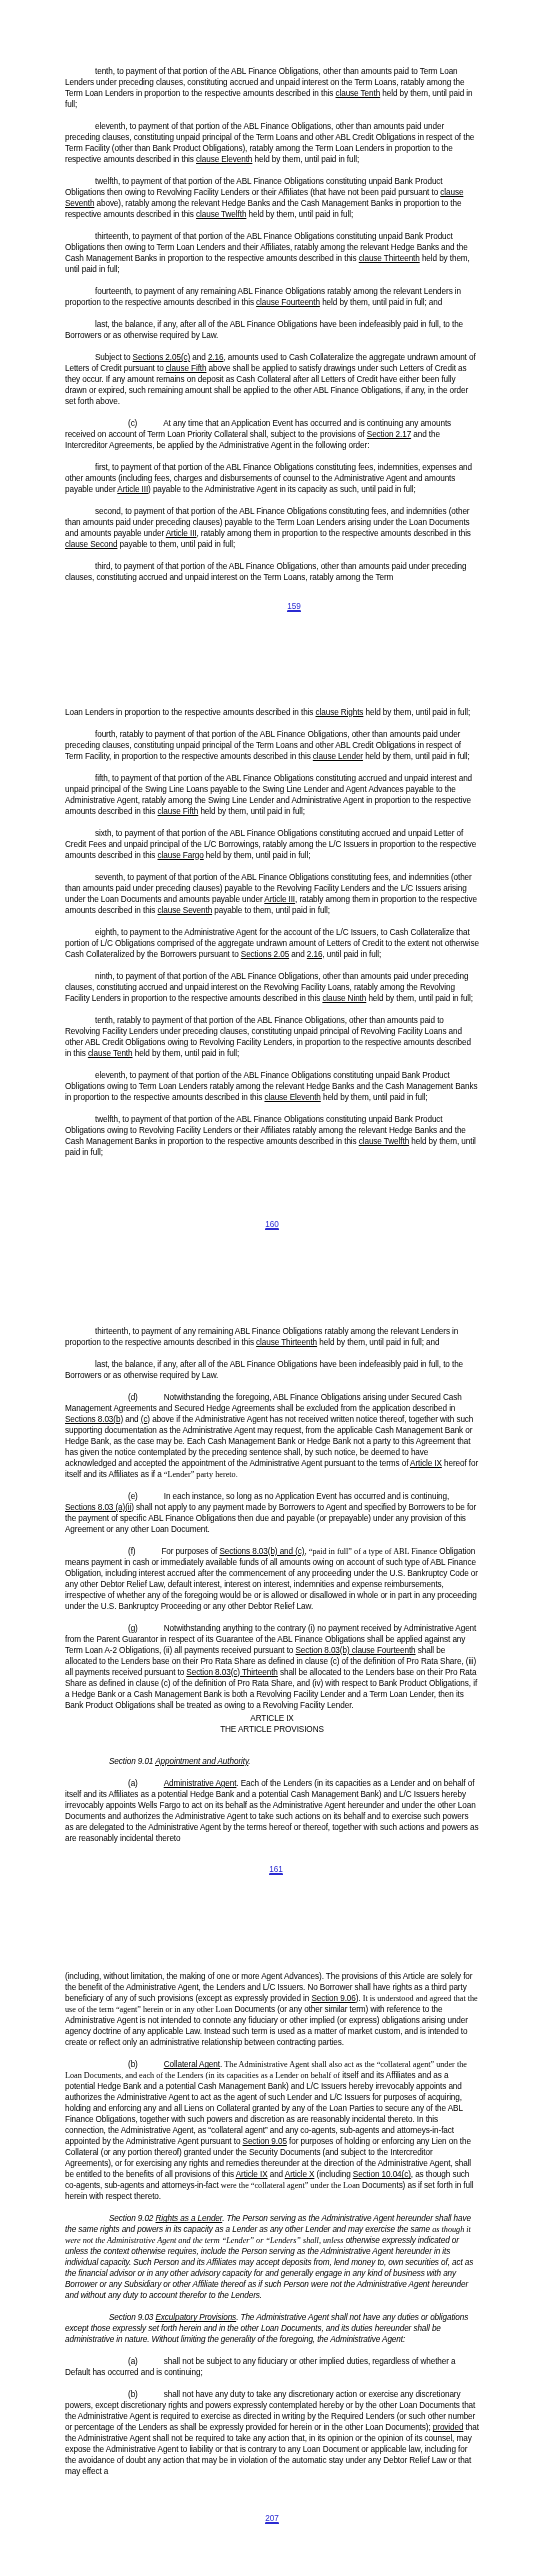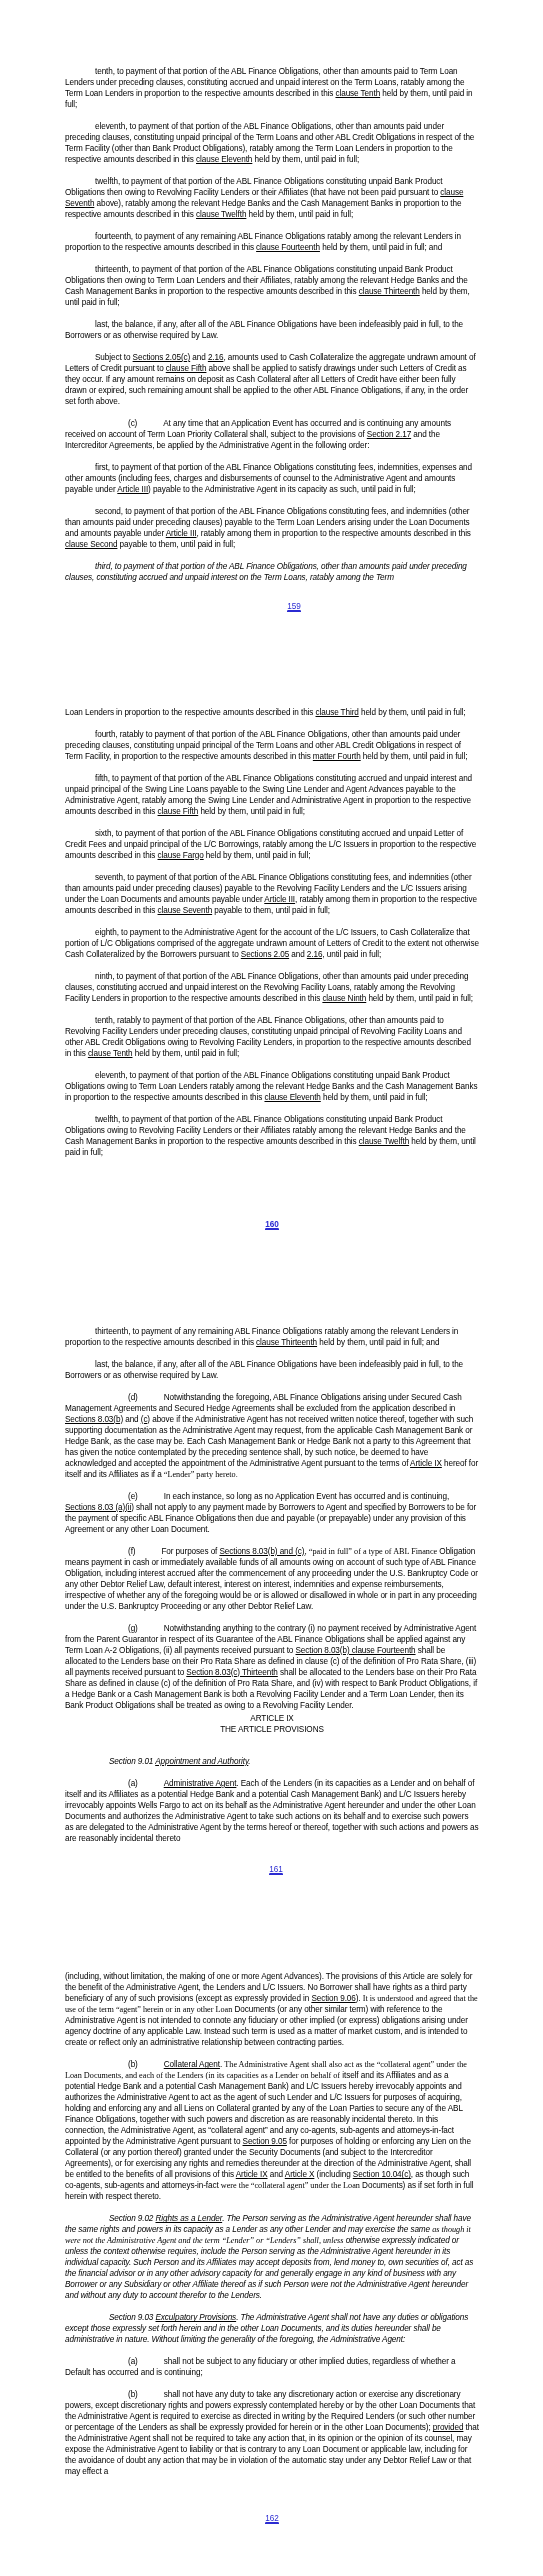--- a/index.html
+++ b/index.html
@@ -23,46 +23,46 @@
   .plink { text-decoration:underline; border-bottom:0.5px solid; cursor:pointer; }
 </style>
 </head>
 <body>
 
 <div class="doc">
 
   <p class="clause">tenth, to payment of that portion of the ABL Finance Obligations, other than amounts paid to Term Loan Lenders under preceding clauses, constituting accrued and unpaid interest on the Term Loans, ratably among the Term Loan Lenders in proportion to the respective amounts described in this <u>clause Tenth</u> held by them, until paid in full;</p>
   <p class="clause">eleventh, to payment of that portion of the ABL Finance Obligations, other than amounts paid under preceding clauses, constituting unpaid principal of the Term Loans and other ABL Credit Obligations in respect of the Term Facility (other than Bank Product Obligations), ratably among the Term Loan Lenders in proportion to the respective amounts described in this <u>clause Eleventh</u> held by them, until paid in full;</p>
   <p class="clause">twelfth, to payment of that portion of the ABL Finance Obligations constituting unpaid Bank Product Obligations then owing to Revolving Facility Lenders or their Affiliates (that have not been paid pursuant to <u>clause Seventh</u> above), ratably among the relevant Hedge Banks and the Cash Management Banks in proportion to the respective amounts described in this <u>clause Twelfth</u> held by them, until paid in full;</p>
+  <p class="clause">thirteenth, to payment of that portion of the ABL Finance Obligations constituting unpaid Bank Product Obligations then owing to Term Loan Lenders and their Affiliates, ratably among the relevant Hedge Banks and the Cash Management Banks in proportion to the respective amounts described in this <u>clause Thirteenth</u> held by them, until paid in full;</p>
   <p class="clause">fourteenth, to payment of any remaining ABL Finance Obligations ratably among the relevant Lenders in proportion to the respective amounts described in this <u>clause Fourteenth</u> held by them, until paid in full; and</p>
-  <p class="clause">thirteenth, to payment of that portion of the ABL Finance Obligations constituting unpaid Bank Product Obligations then owing to Term Loan Lenders and their Affiliates, ratably among the relevant Hedge Banks and the Cash Management Banks in proportion to the respective amounts described in this <u>clause Thirteenth</u> held by them, until paid in full;</p>
   <p class="clause">last, the balance, if any, after all of the ABL Finance Obligations have been indefeasibly paid in full, to the Borrowers or as otherwise required by Law.</p>
   <p class="clause">Subject to <u>Sections 2.05(c)</u> and <u>2.16</u>, amounts used to Cash Collateralize the aggregate undrawn amount of Letters of Credit pursuant to <u>clause Fifth</u> above shall be applied to satisfy drawings under such Letters of Credit as they occur.  If any amount remains on deposit as Cash Collateral after all Letters of Credit have either been fully drawn or expired, such remaining amount shall be applied to the other ABL Finance Obligations, if any, in the order set forth above.</p>
   <p class="lett">(c)<tb></tb>At any time that an Application Event has occurred and is continuing any amounts received on account of Term Loan Priority Collateral shall, subject to the provisions of <u>Section 2.17</u> and the Intercreditor Agreements, be applied by the Administrative Agent in the following order:</p>
   <p class="clause">first, to payment of that portion of the ABL Finance Obligations constituting fees, indemnities, expenses and other amounts (including fees, charges and disbursements of counsel to the Administrative Agent and amounts payable under <u>Article III</u>) payable to the Administrative Agent in its capacity as such, until paid in full;</p>
   <p class="clause">second, to payment of that portion of the ABL Finance Obligations constituting fees, and indemnities (other than amounts paid under preceding clauses) payable to the Term Loan Lenders arising under the Loan Documents and amounts payable under <u>Article III</u>, ratably among them in proportion to the respective amounts described in this <u>clause Second</u> payable to them, until paid in full;</p>
-  <p class="clause" style="margin-bottom:0;font-style:italic;">third, to payment of that portion of the ABL Finance Obligations, other than amounts paid under preceding clauses, constituting accrued and unpaid interest on the Term Loans, ratably among the Term</p>
+  <p class="clause" style="margin-bottom:0;">third, to payment of that portion of the ABL Finance Obligations, other than amounts paid under preceding clauses, constituting accrued and unpaid interest on the Term Loans, ratably among the Term</p>
 
   <div class="pagenum" style="margin:17.5px 0 95px 0;">
     <a class="plink" style="color: rgb(43, 43, 210); margin-left: 44px;">159</a>
   </div>
 
-  <p class="cont">Loan Lenders in proportion to the respective amounts described in this <u>clause Third</u> held by them, until paid in full;</p>
-  <p class="clause">fourth, ratably to payment of that portion of the ABL Finance Obligations, other than amounts paid under preceding clauses, constituting unpaid principal of the Term Loans and other ABL Credit Obligations in respect of Term Facility, in proportion to the respective amounts described in this <u>matter Fourth</u> held by them, until paid in full;</p>
+  <p class="cont">Loan Lenders in proportion to the respective amounts described in this <u>clause Rights</u> held by them, until paid in full;</p>
+  <p class="clause">fourth, ratably to payment of that portion of the ABL Finance Obligations, other than amounts paid under preceding clauses, constituting unpaid principal of the Term Loans and other ABL Credit Obligations in respect of Term Facility, in proportion to the respective amounts described in this <u>clause Lender</u> held by them, until paid in full;</p>
   <p class="clause">fifth, to payment of that portion of the ABL Finance Obligations constituting accrued and unpaid interest and unpaid principal of the Swing Line Loans payable to the Swing Line Lender and Agent Advances payable to the Administrative Agent, ratably among the Swing Line Lender and Administrative Agent in proportion to the respective amounts described in this <u>clause Fifth</u> held by them, until paid in full;</p>
   <p class="clause">sixth, to payment of that portion of the ABL Finance Obligations constituting accrued and unpaid Letter of Credit Fees and unpaid principal of the L/C Borrowings, ratably among the L/C Issuers in proportion to the respective amounts described in this <u>clause Fargo</u> held by them, until paid in full;</p>
   <p class="clause">seventh, to payment of that portion of the ABL Finance Obligations constituting fees, and indemnities (other than amounts paid under preceding clauses) payable to the Revolving Facility Lenders and the L/C Issuers arising under the Loan Documents and amounts payable under <u>Article III</u>, ratably among them in proportion to the respective amounts described in this <u>clause Seventh</u> payable to them, until paid in full;</p>
   <p class="clause">eighth, to payment to the Administrative Agent for the account of the L/C Issuers, to Cash Collateralize that portion of L/C Obligations comprised of the aggregate undrawn amount of Letters of Credit to the extent not otherwise Cash Collateralized by the Borrowers pursuant to <u>Sections 2.05</u> and <u>2.16,</u> until paid in full;</p>
   <p class="clause">ninth, to payment of that portion of the ABL Finance Obligations, other than amounts paid under preceding clauses, constituting accrued and unpaid interest on the Revolving Facility Loans, ratably among the Revolving Facility Lenders in proportion to the respective amounts described in this <u>clause Ninth</u> held by them, until paid in full;</p>
   <p class="clause">tenth, ratably to payment of that portion of the ABL Finance Obligations, other than amounts paid to Revolving Facility Lenders under preceding clauses, constituting unpaid principal of Revolving Facility Loans and other ABL Credit Obligations owing to Revolving Facility Lenders, in proportion to the respective amounts described in this <u>clause Tenth</u> held by them, until paid in full;</p>
   <p class="clause">eleventh, to payment of that portion of the ABL Finance Obligations constituting unpaid Bank Product Obligations owing to Term Loan Lenders ratably among the relevant Hedge Banks and the Cash Management Banks in proportion to the respective amounts described in this <u>clause Eleventh</u> held by them, until paid in full;</p>
   <p class="clause" style="margin-bottom:0;">twelfth, to payment of that portion of the ABL Finance Obligations constituting unpaid Bank Product Obligations owing to Revolving Facility Lenders or their Affiliates ratably among the relevant Hedge Banks and the Cash Management Banks in proportion to the respective amounts described in this <u>clause Twelfth</u> held by them, until paid in full;</p>
 
   <div class="pagenum" style="margin:61px 0 96px 0;">
-    <a class="plink" style="color: rgb(43, 43, 210); font-weight: bold;">160</a>
+    <a class="plink" style="color: rgb(43, 43, 210);">160</a>
   </div>
 
   <p class="clause">thirteenth, to payment of any remaining ABL Finance Obligations ratably among the relevant Lenders in proportion to the respective amounts described in this <u>clause Thirteenth</u> held by them, until paid in full; and</p>
   <p class="clause">last, the balance, if any, after all of the ABL Finance Obligations have been indefeasibly paid in full, to the Borrowers or as otherwise required by Law.</p>
   <p class="lett">(d)<tb></tb>Notwithstanding the foregoing, ABL Finance Obligations arising under Secured Cash Management Agreements and Secured Hedge Agreements shall be excluded from the application described in <u>Sections 8.03(b)</u> and <u>(c)</u> above if the Administrative Agent has not received written notice thereof, together with such supporting documentation as the Administrative Agent may request, from the applicable Cash Management Bank or Hedge Bank, as the case may be.  Each Cash Management Bank or Hedge Bank not a party to this Agreement that has given the notice contemplated by the preceding sentence shall, by such notice, be deemed to have acknowledged and accepted the appointment of the Administrative Agent pursuant to the terms of <u>Article IX</u> hereof for itself and its Affiliates as if a <sf>“Lender” party hereto.</sf></p>
   <p class="lett">(e)<tb></tb>In each instance, so long as no Application Event has occurred and is continuing, <u>Sections 8.03 (a)(ii)</u> shall not apply to any payment made by Borrowers to Agent and specified by Borrowers to be for the payment of specific ABL Finance Obligations then due and payable (or prepayable) under any provision of this Agreement or any other Loan Document.</p>
   <p class="lett">(f)<tb></tb>For purposes of <u>Sections 8.03(b) and (c)</u>, <sf>“paid in full” of a type of ABL Finance</sf> Obligation means payment in cash or immediately available funds of all amounts owing on account of such type of ABL Finance Obligation, including interest accrued after the commencement of any proceeding under the U.S. Bankruptcy Code or any other Debtor Relief Law, default interest, interest on interest, indemnities and expense reimbursements, irrespective of whether any of the foregoing would be or is allowed or disallowed in whole or in part in any proceeding under the U.S. Bankruptcy Proceeding or any other Debtor Relief Law.</p>
   <p class="lett" style="margin-bottom:2.6px;">(g)<tb></tb>Notwithstanding anything to the contrary (i) no payment received by Administrative Agent from the Parent Guarantor in respect of its Guarantee of the ABL Finance Obligations shall be applied against any Term Loan A-2 Obligations, (ii) all payments received pursuant to <u>Section 8.03(b) clause Fourteenth</u> shall be allocated to the Lenders base on their Pro Rata Share as defined in clause (c) of the definition of Pro Rata Share, (iii) all payments received pursuant to <u>Section 8.03(c) Thirteenth</u> shall be allocated to the Lenders base on their Pro Rata Share as defined in clause (c) of the definition of Pro Rata Share, and (iv) with respect to Bank Product Obligations, if a Hedge Bank or a Cash Management Bank is both a Revolving Facility Lender and a Term Loan Lender, then its Bank Product Obligations shall be treated as owing to a Revolving Facility Lender.</p>
 
   <p class="center">ARTICLE IX</p>
@@ -76,17 +76,17 @@
   </div>
 
   <p class="cont">(including, without limitation, the making of one or more Agent Advances).  The provisions of this Article are solely for the benefit of the Administrative Agent, the Lenders and L/C Issuers.  No Borrower shall have rights as a third party beneficiary of any of such provisions (except as expressly provided in <u>Section 9.06</u>).  <sf>It is understood and agreed that the use of the term “agent” herein or in any other Loan</sf> Documents (or any other similar term) with reference to the Administrative Agent is not intended to connote any fiduciary or other implied (or express) obligations arising under agency doctrine of any applicable Law.  Instead such term is used as a matter of market custom, and is intended to create or reflect only an administrative relationship between contracting parties.</p>
   <p class="lett">(b)<tb></tb><u>Collateral Agent</u>.  <sf>The Administrative Agent shall also act as the “collateral agent” under the Loan Documents, and each of the Lenders (in its capacities as a Lender on behalf of</sf> itself and its Affiliates and as a potential Hedge Bank and a potential Cash Management Bank) and L/C Issuers hereby irrevocably appoints and authorizes the Administrative Agent to act as the agent of such Lender and L/C Issuers for purposes of acquiring, holding and enforcing any and all Liens on Collateral granted by any of the Loan Parties to secure any of the ABL Finance Obligations, together with such powers and discretion as are reasonably incidental thereto.  In this connection, the Administrative Agent, as “collateral agent” and any co-agents, sub-agents and attorneys-in-fact appointed by the Administrative Agent pursuant to <u>Section 9.05</u> for purposes of holding or enforcing any Lien on the Collateral (or any portion thereof) granted under the Security Documents (and subject to the Intercreditor Agreements), or for exercising any rights and remedies thereunder at the direction of the Administrative Agent, shall be entitled to the benefits of all provisions of this <u>Article IX</u> and <u>Article X</u> (including <u>Section 10.04(c)</u>, as though such co-agents, sub-agents and attorneys-in-fact <sf>were the “collateral agent” under the Loan</sf> Documents) as if set forth in full herein with respect thereto.</p>
   <p class="sect">Section 9.02 <u>Rights as a Lender</u>.  The Person serving as the Administrative Agent hereunder shall have the same rights and powers in its capacity as a Lender as any other Lender and may exercise the same <sf>as though it were not the Administrative Agent and the term “Lender” or “Lenders” shall, unless</sf> otherwise expressly indicated or unless the context otherwise requires, include the Person serving as the Administrative Agent hereunder in its individual capacity.  Such Person and its Affiliates may accept deposits from, lend money to, own securities of, act as the financial advisor or in any other advisory capacity for and generally engage in any kind of business with any Borrower or any Subsidiary or other Affiliate thereof as if such Person were not the Administrative Agent hereunder and without any duty to account therefor to the Lenders.</p>
   <p class="sect">Section 9.03 <u>Exculpatory Provisions</u>.  The Administrative Agent shall not have any duties or obligations except those expressly set forth herein and in the other Loan Documents, and its duties hereunder shall be administrative in nature.  Without limiting the generality of the foregoing, the Administrative Agent:</p>
   <p class="lett">(a)<tb></tb>shall not be subject to any fiduciary or other implied duties, regardless of whether a Default has occurred and is continuing;</p>
   <p class="lett" style="margin-bottom:0;">(b)<tb></tb>shall not have any duty to take any discretionary action or exercise any discretionary powers, except discretionary rights and powers expressly contemplated hereby or by the other Loan Documents that the Administrative Agent is required to exercise as directed in writing by the Required Lenders (or such other number or percentage of the Lenders as shall be expressly provided for herein or in the other Loan Documents); <u>provided</u> that the Administrative Agent shall not be required to take any action that, in its opinion or the opinion of its counsel, may expose the Administrative Agent to liability or that is contrary to any Loan Document or applicable law, including for the avoidance of doubt any action that may be in violation of the automatic stay under any Debtor Relief Law or that may effect a</p>
 
   <div class="pagenum" style="margin:36px 0 0 0;">
-    <a class="plink" style="color: rgb(43, 43, 210);">162</a>
+    <a class="plink" style="color: rgb(43, 43, 210);">207</a>
   </div>
 
 </div>
 
 
 </body></html>

